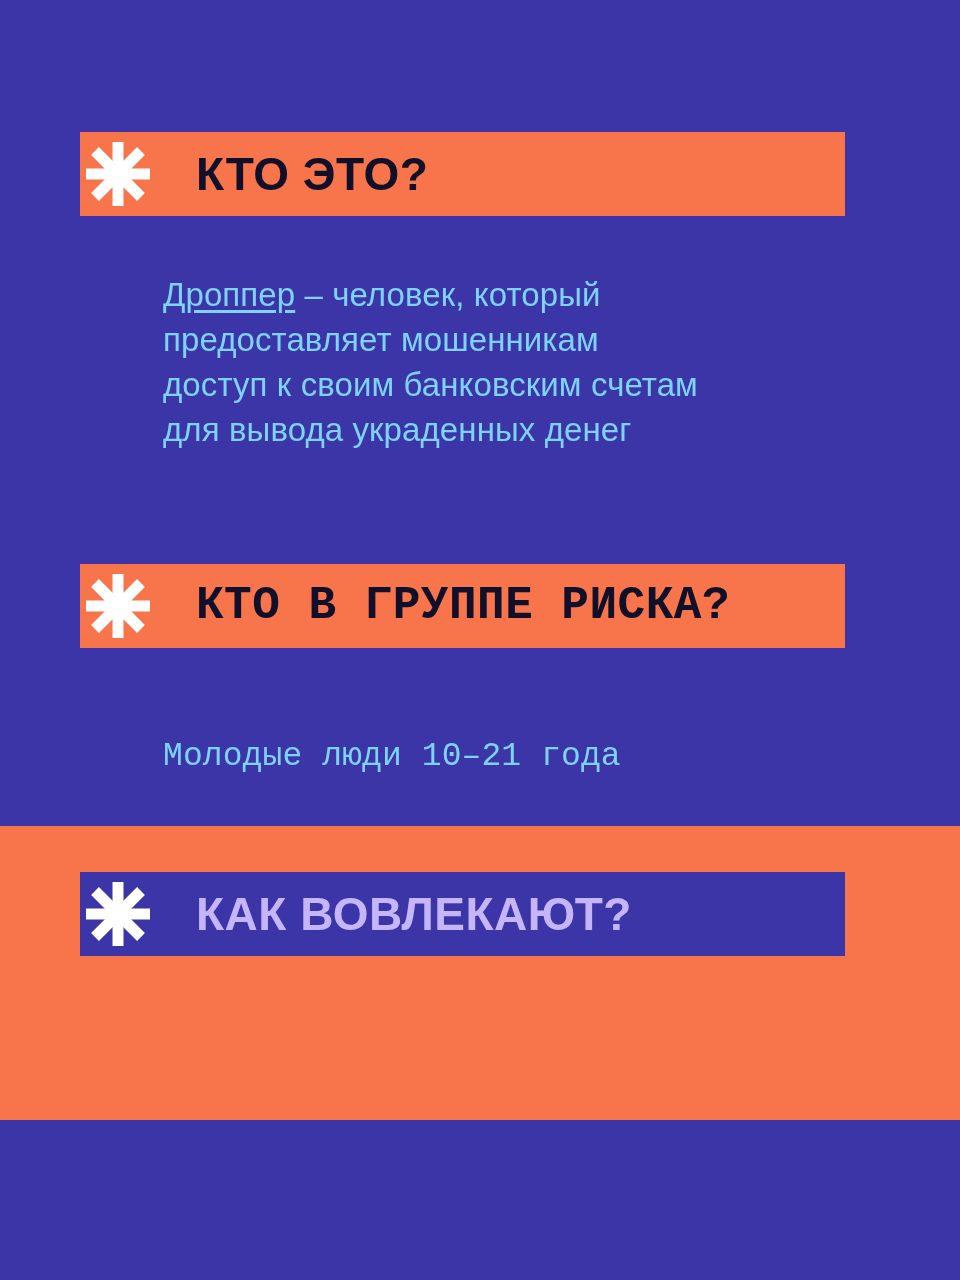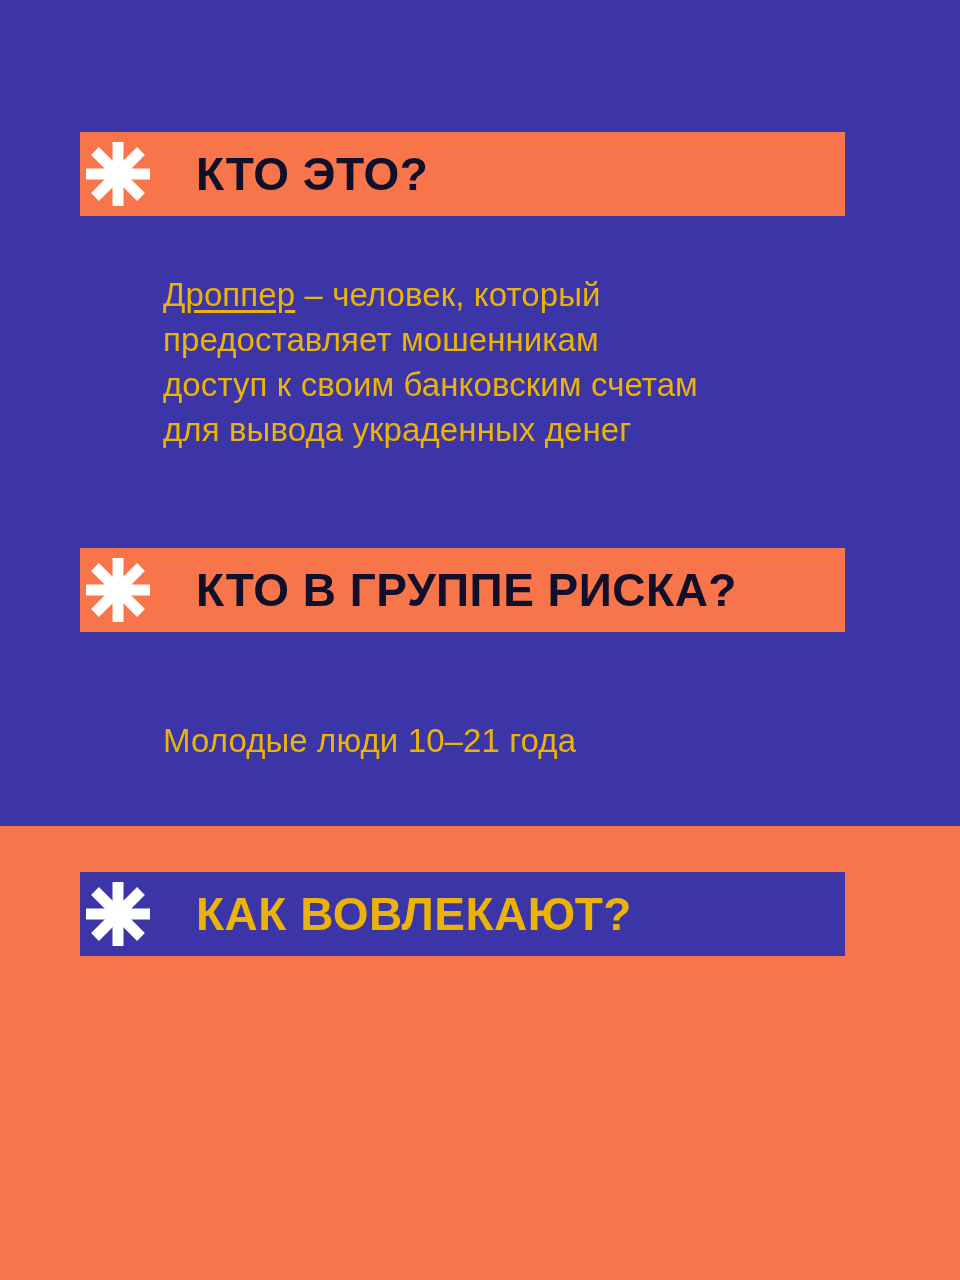--- a/index.html
+++ b/index.html
@@ -10,21 +10,21 @@
     width: 960px;
     height: 1280px;
     font-family: "Liberation Sans", sans-serif;
     overflow: hidden;
     position: relative;
     background: #3b35a8;
   }
   .page {
     position: relative;
     width: 960px;
-    height: 1280px;
+    height: 1120px;
     overflow: hidden;
   }
   
   .band-top {
     position: absolute;
     left: 0;
     top: 0;
     width: 960px;
     height: 826px;
     background: #3b35a8;
@@ -64,21 +64,21 @@
     left: 196px;
     top: 0;
     height: 84px;
     line-height: 84px;
     font-size: 46px;
     font-weight: bold;
     letter-spacing: 0.5px;
     white-space: nowrap;
   }
   .header-title.dark  { color: #10102a; }
-  .header-title.light { color: #eab308; }
+  .header-title.light { color: #c4b5fd; }
 
   
   .badge {
     position: absolute;
     left: 80px;
     top: 4px;
     width: 76px;
     height: 76px;
   }
   .badge .sq {
@@ -96,34 +96,34 @@
     top: 0;
   }
 
   
   .body-text {
     position: absolute;
     left: 163px;
     font-size: 33px;
     line-height: 45px;
     font-weight: normal;
-    color: #eab308;
+    color: #7dd3fc;
     white-space: pre-line;
     letter-spacing: 0.1px;
   }
   .body-text .underline {
     text-decoration: underline;
     text-underline-offset: 4px;
   }
 
   
   #section-1 { top: 132px; }
   #section-1 .body-text { top: 140px; }
 
-  #section-2 { top: 548px; }
+  #section-2 { top: 564px; font-family: Liberation Mono, monospace; }
   #section-2 .body-text { top: 140px; margin-top: 30px; }
 
   #section-3 { top: 872px; }
   #section-3 .body-text { top: 140px; }
 </style>
 </head>
 <body>
 
 <div class="page">
 

